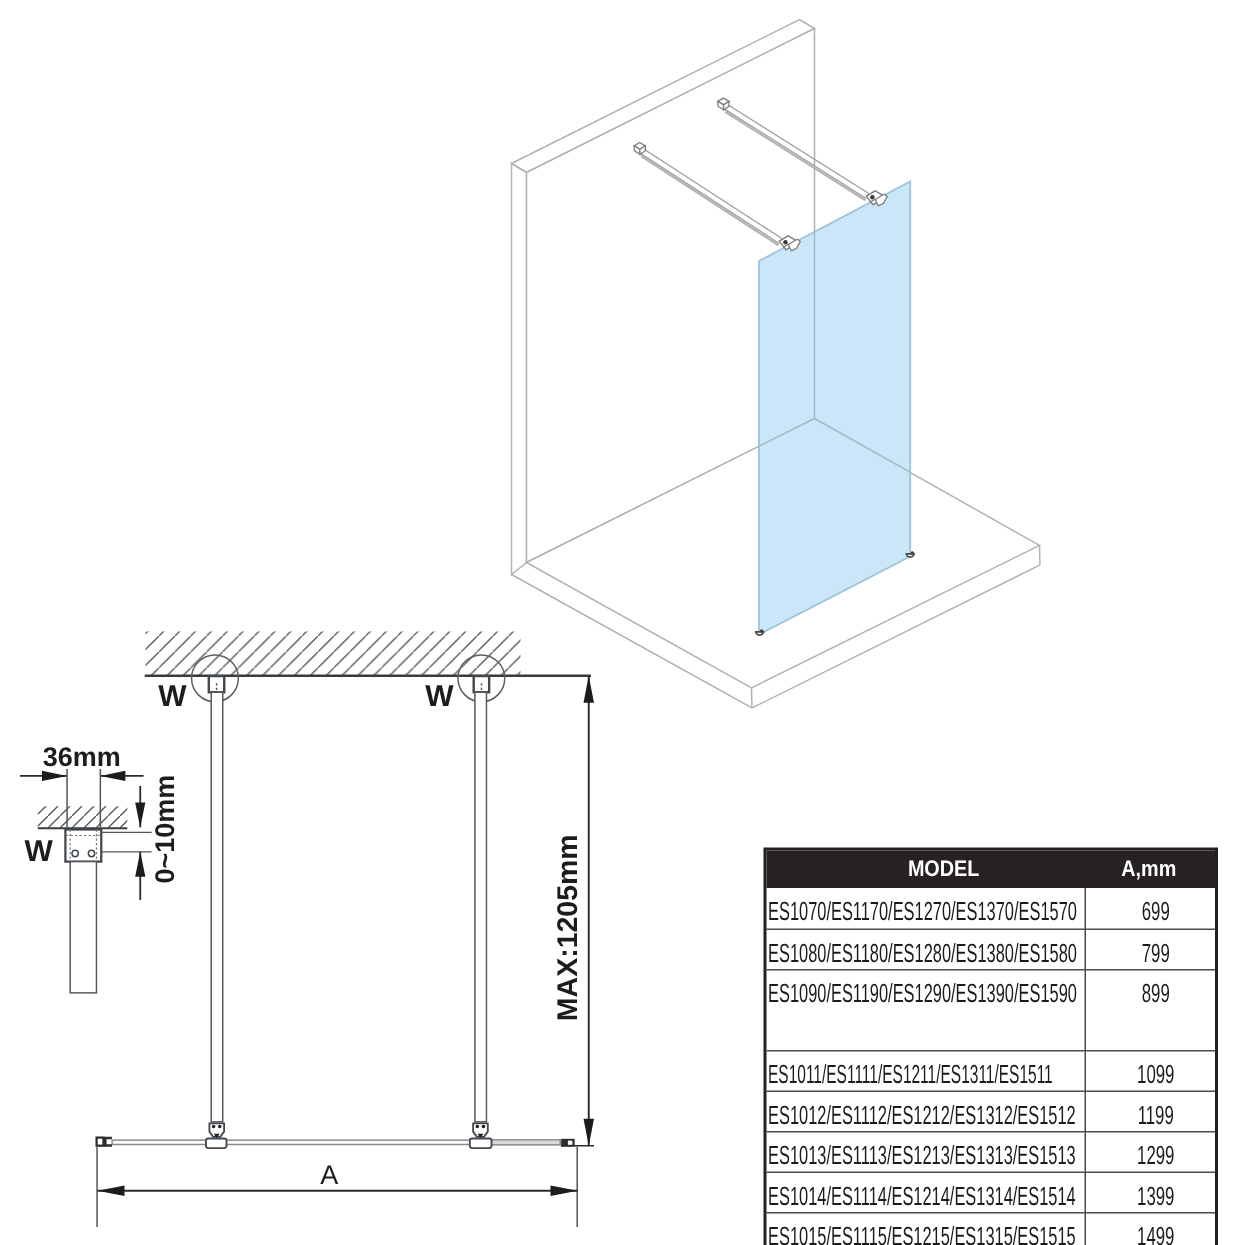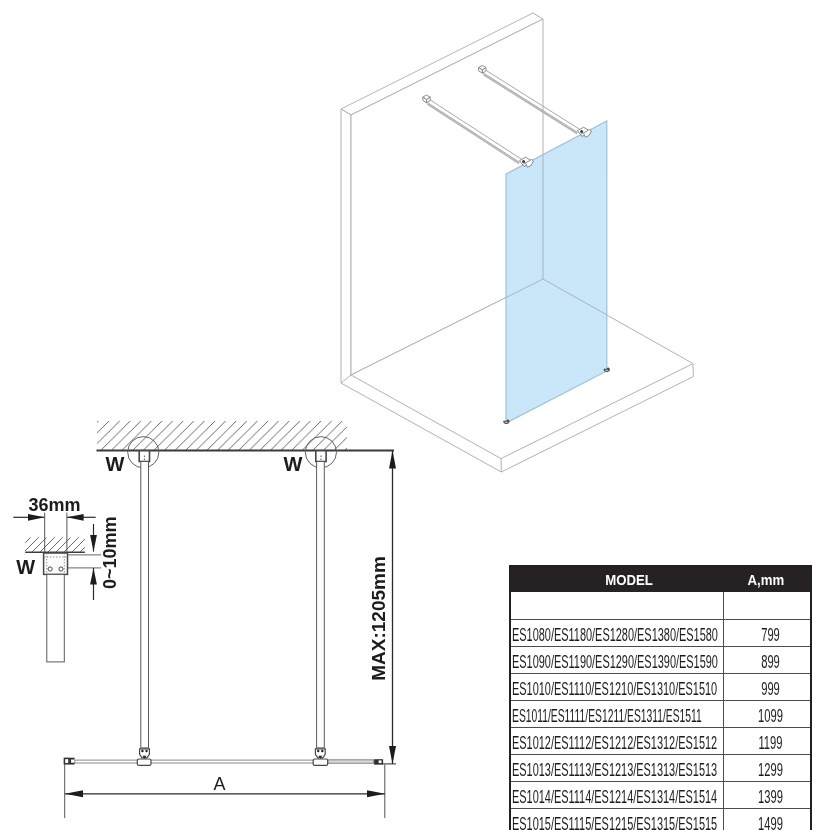--- a/index.html
+++ b/index.html
@@ -199,35 +199,35 @@
 </svg>
 
 <div id="tbl">
 
   <div class="hdr">
     <span style="left:90.5px;">MODEL</span>
     <span style="left:233.5px;">A,mm</span>
   </div>
   <div class="vline" style="top:25px;height:240px;"></div>
 
+  <div class="row" style="top:25px;border-top:none;">
+      <span class="mdl">ES1070/ES1170/ES1270/ES1370/ES1570</span>
+      <span class="num">699</span>
+    </div>
 
   <div class="row" style="top:52px;padding-left:28px;">
       <span class="mdl">ES1080/ES1180/ES1280/ES1380/ES1580</span>
       <span class="num">799</span>
     </div>
 
   <div class="row" style="top:79px;">
       <span class="mdl">ES1090/ES1190/ES1290/ES1390/ES1590</span>
       <span class="num">899</span>
     </div>
 
-  <div class="row" style="top:106px;">
-      <span class="mdl">ES1010/ES1110/ES1210/ES1310/ES1510</span>
-      <span class="num">999</span>
-    </div>
 
   <div class="row" style="top:133px;">
       <span class="mdl" style="transform:scaleX(0.59);">ES1011/ES1111/ES1211/ES1311/ES1511</span>
       <span class="num">1099</span>
     </div>
 
   <div class="row" style="top:160px;padding-left:32px;">
       <span class="mdl">ES1012/ES1112/ES1212/ES1312/ES1512</span>
       <span class="num">1199</span>
     </div>

